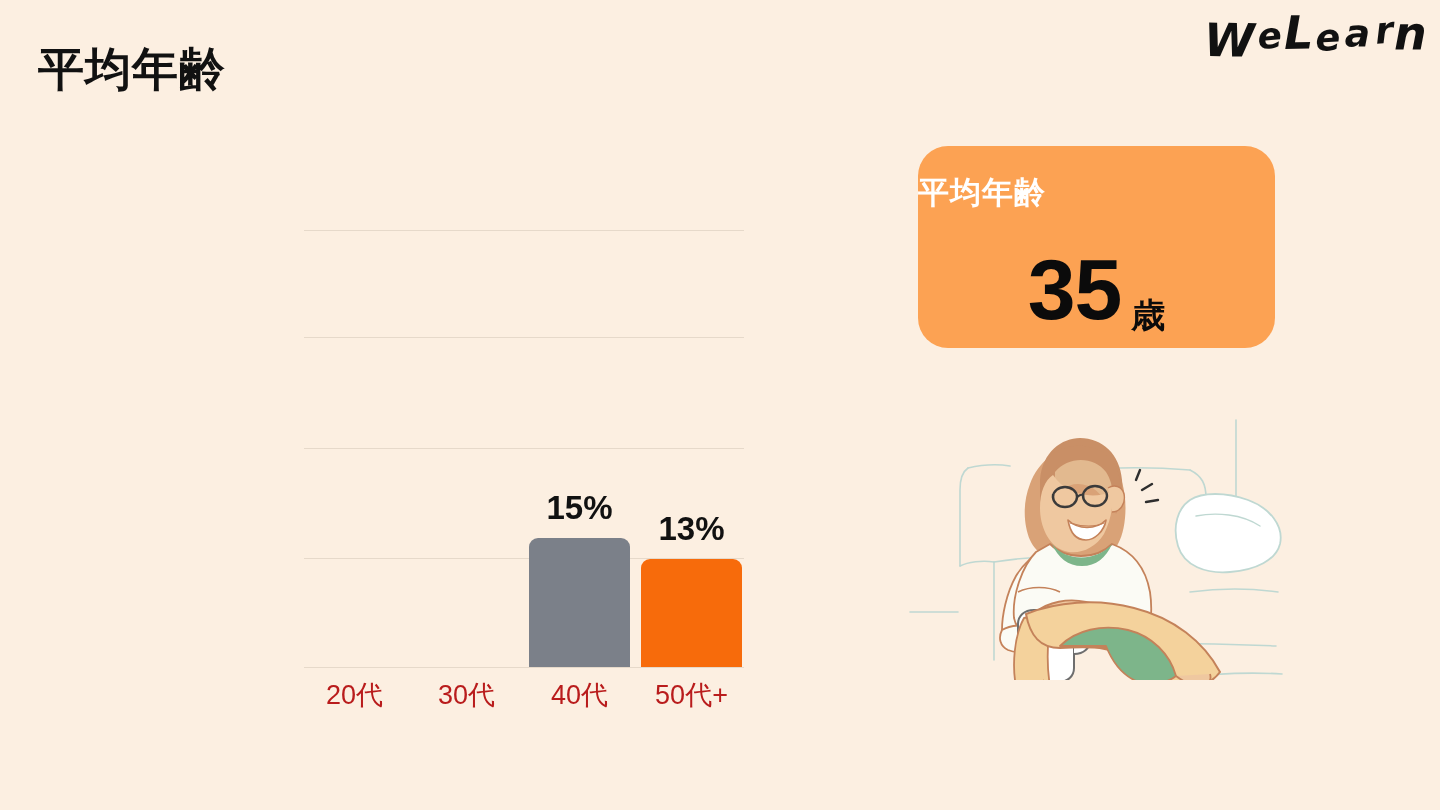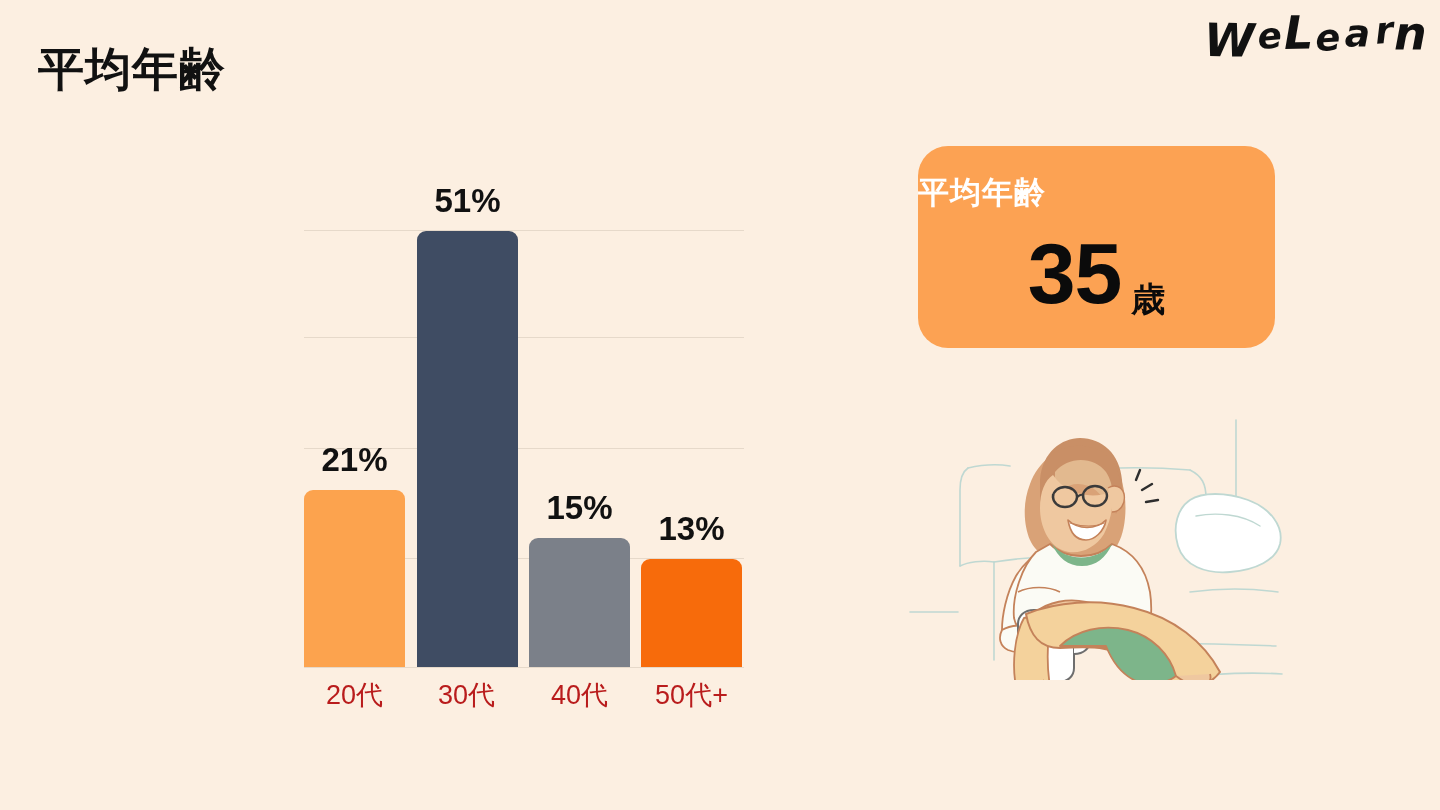--- a/index.html
+++ b/index.html
@@ -143,21 +143,21 @@
     left: 0;
     width: 357px;
     text-align: left;
     font-size: 31px;
     font-weight: 700;
     color: #FFFFFF;
     letter-spacing: 1px;
   }
   .stat-card-value-row {
     position: absolute;
-    top: 84px;
+    top: 100px;
     left: 0;
     width: 357px;
     display: flex;
     align-items: baseline;
     justify-content: center;
   }
   .stat-card-value {
     font-size: 86px;
     font-weight: 700;
     color: #0B0B0B;
@@ -199,29 +199,21 @@
     <div class="gridlines">
       <div class="gridline" style="top:5px;"></div>
       <div class="gridline" style="top:112px;"></div>
       <div class="gridline" style="top:223px;"></div>
       <div class="gridline" style="top:333px;"></div>
       <div class="baseline"></div>
     </div>
 
     <div class="bars">
 
-      <div class="bar-slot" style="left:0px;">
-        <div class="bar-value" style="bottom:188px;">21%</div>
-        <div class="bar" style="height:177px;background:#FCA34E;"></div>
-      </div>
-
-      <div class="bar-slot" style="left:113px;">
-        <div class="bar-value" style="bottom:447px;">51%</div>
-        <div class="bar" style="height:436px;background:#3F4C63;"></div>
-      </div>
+
 
       <div class="bar-slot" style="left:225px;">
         <div class="bar-value" style="bottom:140px;margin-top:32px;">15%</div>
         <div class="bar" style="height:129px;background:#7B8089;"></div>
       </div>
 
       <div class="bar-slot" style="left:337px;">
         <div class="bar-value" style="bottom:119px;">13%</div>
         <div class="bar" style="height:108px;background:#F76B0B;"></div>
       </div>

